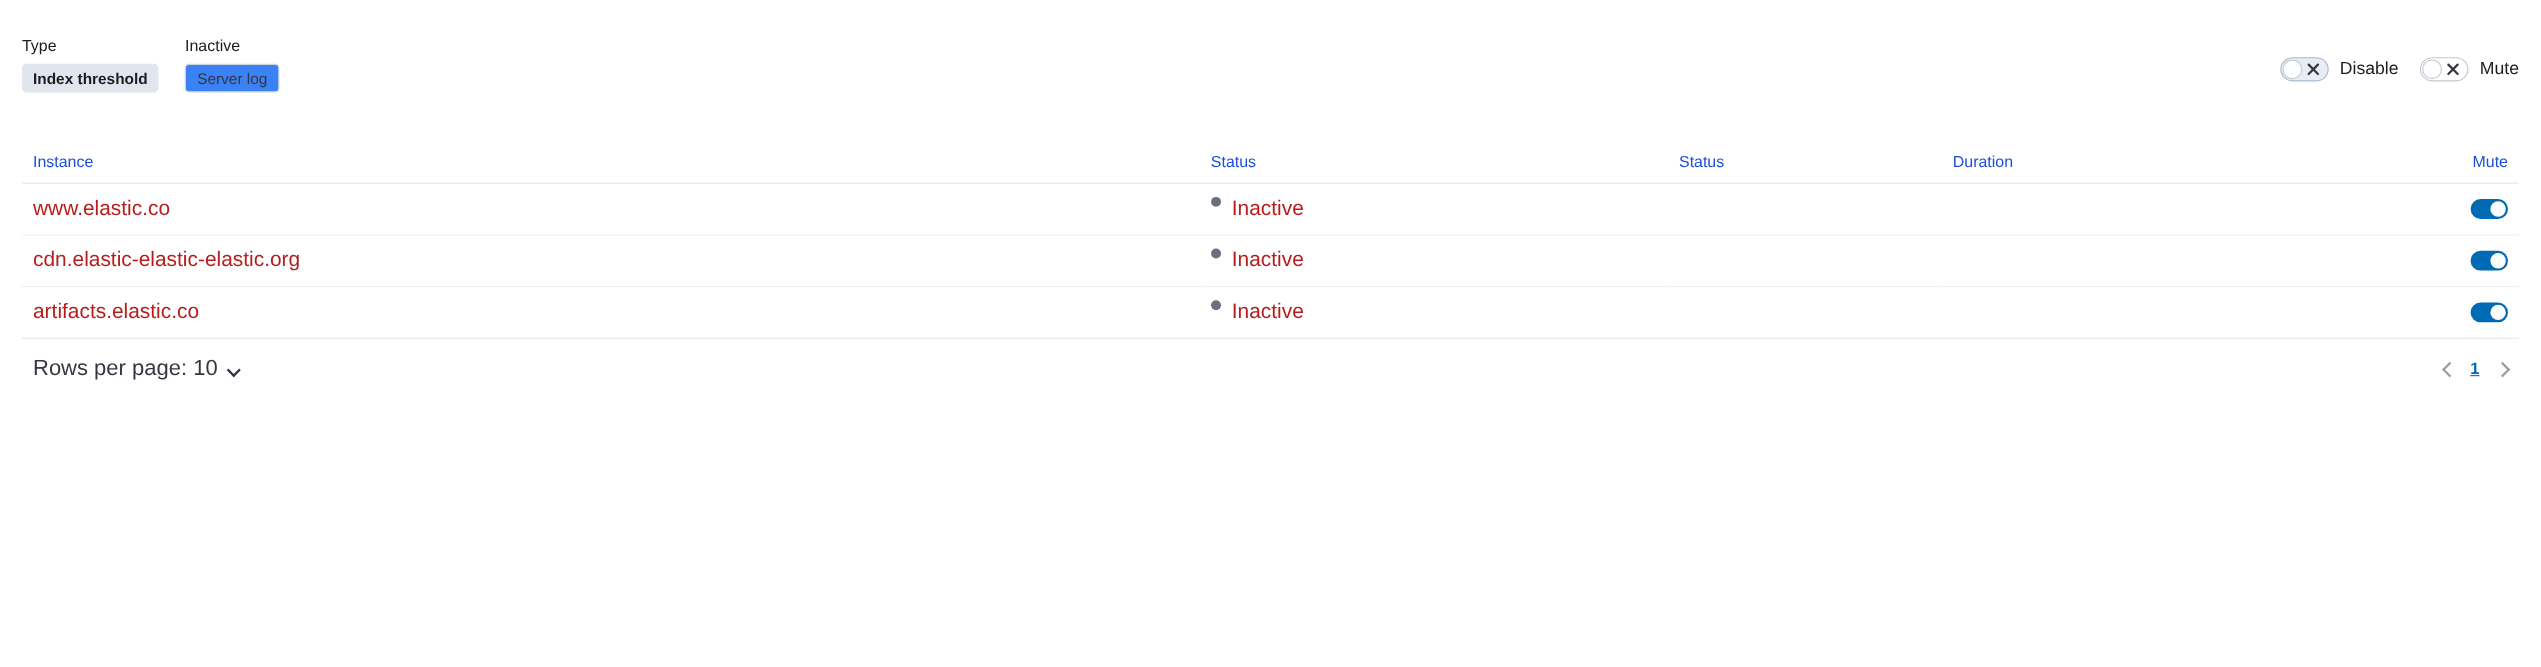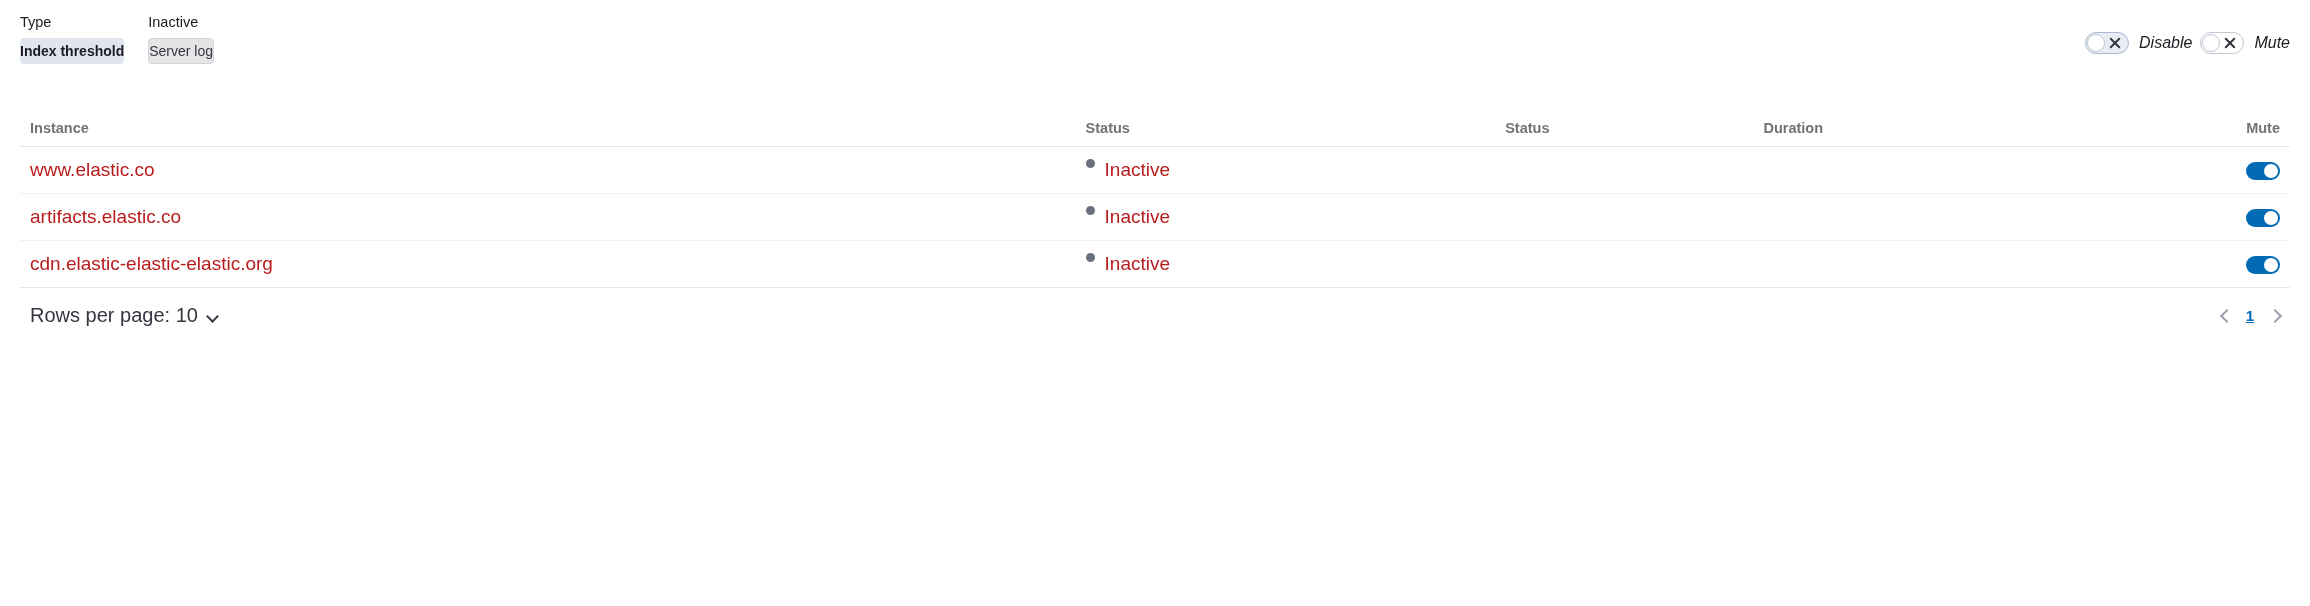--- a/index.html
+++ b/index.html
@@ -7,54 +7,54 @@
       font-family: -apple-system, BlinkMacSystemFont, "Segoe UI", Helvetica, Arial, sans-serif;
       background: #fff;
       color: #1a1c21;
       padding: 14px 20px 30px 20px;
       font-size: 15px;
     }
     .top-row {
       display: flex;
       align-items: flex-start;
       gap: 24px;
+      margin-top: 20px;
     }
     .field-block { display: flex; flex-direction: column; gap: 8px; }
     .field-label {
       font-size: 14.5px;
       color: #1a1c21;
       font-weight: 400;
     }
     .badge {
       display: inline-flex;
       align-items: center;
       height: 26px;
-      padding: 0 0;
+      padding: 0 10px;
       font-size: 14px;
       border-radius: 4px;
       white-space: nowrap;
       width: fit-content;
     }
     .badge-filled {
       background: #e0e5ee;
       color: #1a1c21;
       font-weight: 600;
     }
     .badge-hollow {
-      background: #e5e5e5;
+      background: #3b82f6;
       border: 1px solid #cdd3df;
       color: #343741;
       font-weight: 400;
     }
     .top-right {
       margin-left: auto;
       display: flex;
-      gap: 8px;
+      gap: 20px;
       padding-top: 18px;
-      font-style: italic;
     }
     .switch-group { display: flex; align-items: center; gap: 10px; }
     .switch-label { font-size: 16px; color: #1a1c21; }
 
     
     .big-switch {
       position: relative;
       width: 44px; height: 22px;
       border-radius: 22px;
       display: inline-flex; align-items: center;
@@ -94,22 +94,22 @@
     }
     .big-switch .x-mark::before { transform: rotate(45deg); }
     .big-switch .x-mark::after  { transform: rotate(-45deg); }
 
     
     .table-wrap { margin-top: 48px; }
     table { width: 100%; border-collapse: collapse; }
     thead th {
       text-align: left;
       font-size: 14.5px;
-      font-weight: 700;
-      color: #737373;
+      font-weight: 400;
+      color: #1d4ed8;
       padding: 8px 10px 10px 10px;
       border-bottom: 1px solid #e3e6ec;
     }
     thead th:last-child { text-align: right; }
     tbody td {
       padding: 12px 10px;
       border-bottom: 1px solid #eef0f4;
       font-size: 19px;
       color: #b91c1c;
       vertical-align: middle;
@@ -237,37 +237,37 @@
         </td>
         <td></td>
         <td></td>
         <td>
           <span class="row-switch">
             <span class="thumb"></span>
           </span>
         </td>
       </tr>
       <tr>
-        <td>artifacts.elastic.co</td>
+        <td>cdn.elastic-elastic-elastic.org</td>
         <td>
           <span class="status-cell">
             <span class="dot"></span>
             <span>Inactive</span>
           </span>
         </td>
         <td></td>
         <td></td>
         <td>
           <span class="row-switch">
             <span class="thumb"></span>
           </span>
         </td>
       </tr>
       <tr>
-        <td>cdn.elastic-elastic-elastic.org</td>
+        <td>artifacts.elastic.co</td>
         <td>
           <span class="status-cell">
             <span class="dot"></span>
             <span>Inactive</span>
           </span>
         </td>
         <td></td>
         <td></td>
         <td>
           <span class="row-switch">

